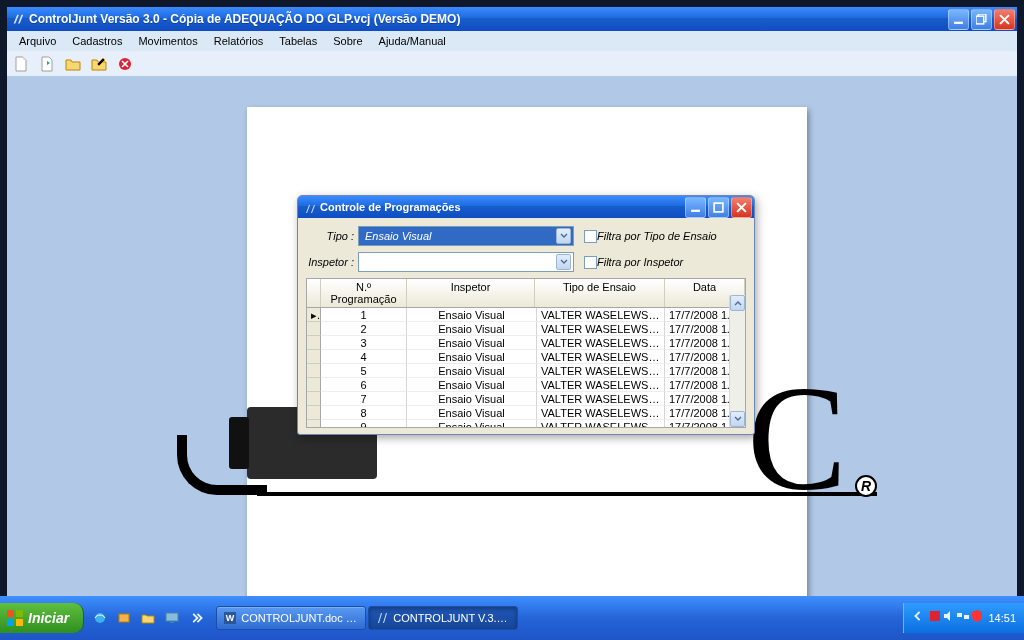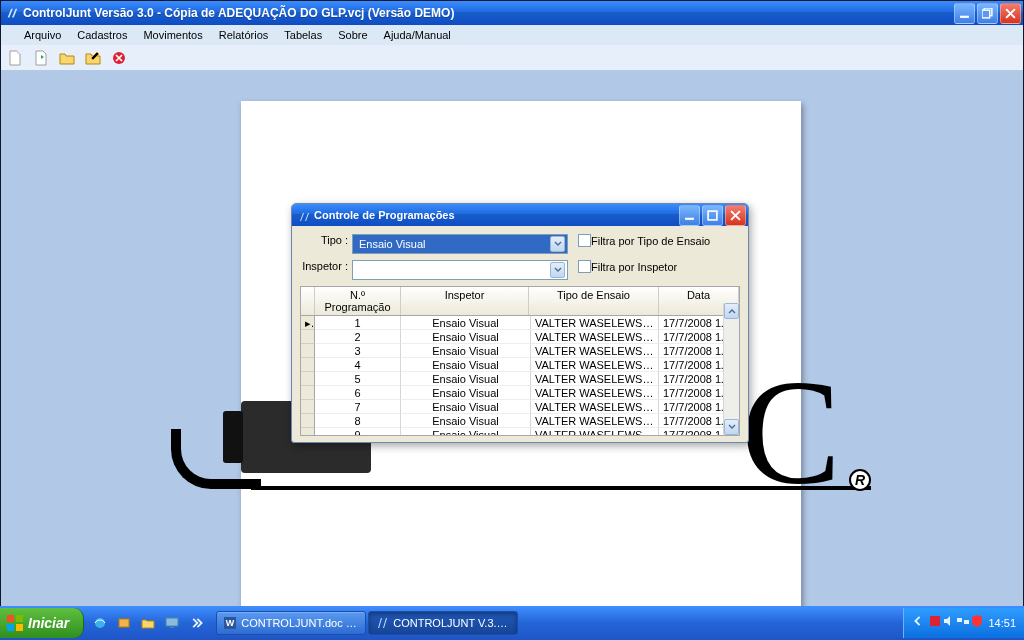--- a/index.html
+++ b/index.html
@@ -1,49 +1,49 @@
 <!DOCTYPE html>
 <html><head>
 <meta charset="utf-8">
 <style>
   * { box-sizing: border-box; font-family: Tahoma, Arial, sans-serif; }
   html, body { margin:0; padding:0; width:1024px; height:640px; overflow:hidden; background:#3b6ea5; }
   
-  .app-window { position:absolute; left:0; top:0; right:0; bottom:30px; display:flex; flex-direction:column; border:1px solid #0f172a; }
+  .app-window { position:absolute; left:0; top:0; right:0; bottom:30px; display:flex; flex-direction:column; border:7px solid #0f172a; }
   .titlebar { height:24px; background:linear-gradient(to bottom,#3a8cff 0%,#1f6ae0 45%,#185ec9 46%,#0f4cc4 100%); display:flex; align-items:center; padding:0 2px 0 4px; }
   .titlebar .icon { width:14px; height:14px; margin-right:4px; display:inline-block; color:#cfe3ff; }
   .titlebar .title { flex:1; color:white; font-size:12px; font-weight:bold; text-shadow:0 1px 0 rgba(0,0,0,0.25); }
   .win-btns { display:flex; gap:2px; }
   .win-btn { width:21px; height:21px; border:1px solid #ffffff55; border-radius:3px; background:linear-gradient(to bottom,#79b6ff,#3f7fe6); display:flex; align-items:center; justify-content:center; color:white; font-size:10px; cursor:pointer; }
   .win-btn.close { background:linear-gradient(to bottom,#f47d6d,#d6341f); }
   .win-btn svg { width:11px; height:11px; }
-  .menubar { height:20px; background:#dbe9f7; display:flex; align-items:center; padding:0 15px; font-size:11px; color:#000; gap:0; }
+  .menubar { height:20px; background:#dbe9f7; display:flex; align-items:center; padding:0 4px; font-size:11px; color:#000; gap:0; }
   .menubar .menu-item { padding:2px 8px; cursor:pointer; }
   .toolbar { height:26px; background:#e6effa; border-bottom:1px solid #aecbe8; display:flex; align-items:center; padding:0 4px; gap:6px; }
   .tb-btn { width:20px; height:20px; display:flex; align-items:center; justify-content:center; cursor:pointer; border-radius:2px; }
   .tb-btn svg { width:16px; height:16px; }
   .client { flex:1; background:#b1c8e7; position:relative; overflow:hidden; }
   .paper { position:absolute; left:240px; top:30px; width:560px; height:550px; background:#fff; box-shadow:2px 3px 6px rgba(0,0,0,0.35); }
   .bg-art { position:absolute; left:180px; top:290px; width:690px; height:160px; }
   .bg-art .line { position:absolute; left:70px; top:125px; width:620px; height:4px; background:#000; }
   .bg-art .reg { position:absolute; right:0; top:108px; width:22px; height:22px; border:2px solid #000; border-radius:50%; font-style:italic; font-weight:bold; font-size:14px; display:flex; align-items:center; justify-content:center; background:#fff; }
   .bg-art .barrel { position:absolute; left:60px; top:40px; width:130px; height:72px; background:#2b2b2b; border-radius:4px; }
   .bg-art .barrel::before{content:'';position:absolute;left:-18px;top:10px;width:20px;height:52px;background:#111;border-radius:3px;}
   .bg-art .cable { position:absolute; left:-10px; top:68px; width:90px; height:60px; border-bottom:10px solid #000; border-left:10px solid #000; border-bottom-left-radius:40px;}
   .bg-art .Cletter { position:absolute; right:30px; top:-15px; font-family:"Times New Roman",serif; font-size:150px; font-weight:300; color:#000;}
   
-  .dialog { position:absolute; left:290px; top:132px; width:458px; background:#ece9d8; border:1px solid #6b87b2; border-radius:5px 5px 3px 3px; box-shadow:2px 3px 8px rgba(0,0,0,0.35); }
+  .dialog { position:absolute; left:290px; top:118px; width:458px; background:#ece9d8; border:1px solid #6b87b2; border-radius:5px 5px 3px 3px; box-shadow:2px 3px 8px rgba(0,0,0,0.35); }
   .dlg-titlebar { height:22px; background:linear-gradient(to bottom,#3a8cff 0%,#1f6ae0 45%,#185ec9 46%,#0f4cc4 100%); display:flex; align-items:center; padding:0 2px 0 6px; border-radius:4px 4px 0 0; }
   .dlg-titlebar .icon{width:12px;height:12px;margin-right:4px;color:#cfe3ff;}
   .dlg-titlebar .title{flex:1;color:#fff;font-size:11px;font-weight:bold;}
   .dlg-body { padding:8px 8px 6px; }
   .top-btn-row { margin-bottom:8px; }
   .btn-vis { display:inline-flex; align-items:center; gap:4px; height:22px; padding:0 8px; font-size:11px; background:linear-gradient(to bottom,#fefefe,#e4e3db); border:1px solid #8d8d77; border-radius:2px; cursor:pointer; }
   .btn-vis svg{width:12px;height:12px;}
-  .form-row { display:flex; align-items:flex-start; font-size:11px; margin-bottom:6px; }
+  .form-row { display:flex; align-items:center; font-size:11px; margin-bottom:6px;font-style:italic; }
   .form-row .lbl { width:52px; text-align:right; padding-right:4px; }
   .combo { flex:0 0 216px; height:20px; border:1px solid #7e9db9; background:#fff; display:flex; align-items:center; padding:0 2px; position:relative; }
   .combo.selected { background:#316ac5; }
   .combo .val { flex:1; padding:0 4px; font-size:11px; }
   .combo.selected .val { background:#316ac5; color:#fff; }
   .combo .drop { width:15px; height:16px; background:linear-gradient(to bottom,#e3edf9,#c1d7ef); border:1px solid #9cb6d6; border-radius:2px; display:flex; align-items:center; justify-content:center; cursor:pointer;}
   .combo .drop svg{width:8px;height:8px;color:#4a6a99;}
   .chk { display:flex; align-items:center; font-size:11px; margin-left:10px; color:#000; }
   .chk .box { width:13px; height:13px; border:1px solid #7e9db9; background:#fff; cursor:pointer; }
   .chk-row { margin:4px 0 6px 8px; }
@@ -62,21 +62,21 @@
   .gcell.mark{width:14px;background:#ece9d8;border-right:1px solid #a7a6aa; border-bottom:1px solid #cfcec3; text-align:center;}
   .gcell.num{width:86px;text-align:center;}
   .gcell.tipo{width:130px;text-align:center;}
   .gcell.insp{width:128px;text-align:right;}
   .gcell.data{flex:1;text-align:center;}
   .vscroll { position:absolute; right:0; top:16px; bottom:0; width:16px; background:#efefe9; border-left:1px solid #d6d6d6; display:flex; flex-direction:column; }
   .vscroll .arrow { height:16px; background:linear-gradient(to bottom,#e3edf9,#c1d7ef); border:1px solid #9cb6d6; border-radius:2px; display:flex;align-items:center;justify-content:center;cursor:pointer;}
   .vscroll svg{width:8px;height:8px;color:#4a6a99;}
   .vscroll .track{flex:1;}
   
-  .taskbar { position:absolute; left:0; right:0; bottom:0; height:34px; background:linear-gradient(to bottom,#3f8fff 0%,#2465d8 50%,#1e55c7 100%); display:flex; align-items:center;text-align:center; }
+  .taskbar { position:absolute; left:0; right:0; bottom:0; height:44px; background:linear-gradient(to bottom,#3f8fff 0%,#2465d8 50%,#1e55c7 100%); display:flex; align-items:center;text-align:center; }
   .start { height:30px; padding:0 14px 0 6px; display:flex; align-items:center; gap:4px; background:linear-gradient(to bottom,#5fbf3f,#2f8f1f); border-right:1px solid #1a6a10; color:#fff; font-weight:bold; font-style:italic; font-size:14px; cursor:pointer; border-radius:0 10px 10px 0;}
   .start svg{width:18px;height:18px;}
   .ql { display:flex; align-items:center; gap:4px; padding:0 6px; }
   .ql .ql-btn { width:20px;height:20px;display:flex;align-items:center;justify-content:center;cursor:pointer;border-radius:2px; }
   .ql svg{width:14px;height:14px;color:#e7f1ff;}
   .task-btns{display:flex;gap:2px;align-items:center;flex:1;padding:0 4px;}
   .task-btn{height:24px;min-width:138px;max-width:150px;background:linear-gradient(to bottom,#5a9af2,#2e6cd2);border:1px solid #1c4ea8;border-radius:3px;display:flex;align-items:center;gap:4px;padding:0 6px;color:#fff;font-size:11px;cursor:pointer;box-shadow:inset 0 1px 0 rgba(255,255,255,0.2);}
   .task-btn.active{background:linear-gradient(to bottom,#1f57b7,#17469a);box-shadow:inset 0 2px 4px rgba(0,0,0,0.35);}
   .task-btn svg{width:14px;height:14px;flex:0 0 14px;}
   .task-btn span{overflow:hidden;text-overflow:ellipsis;white-space:nowrap;}

